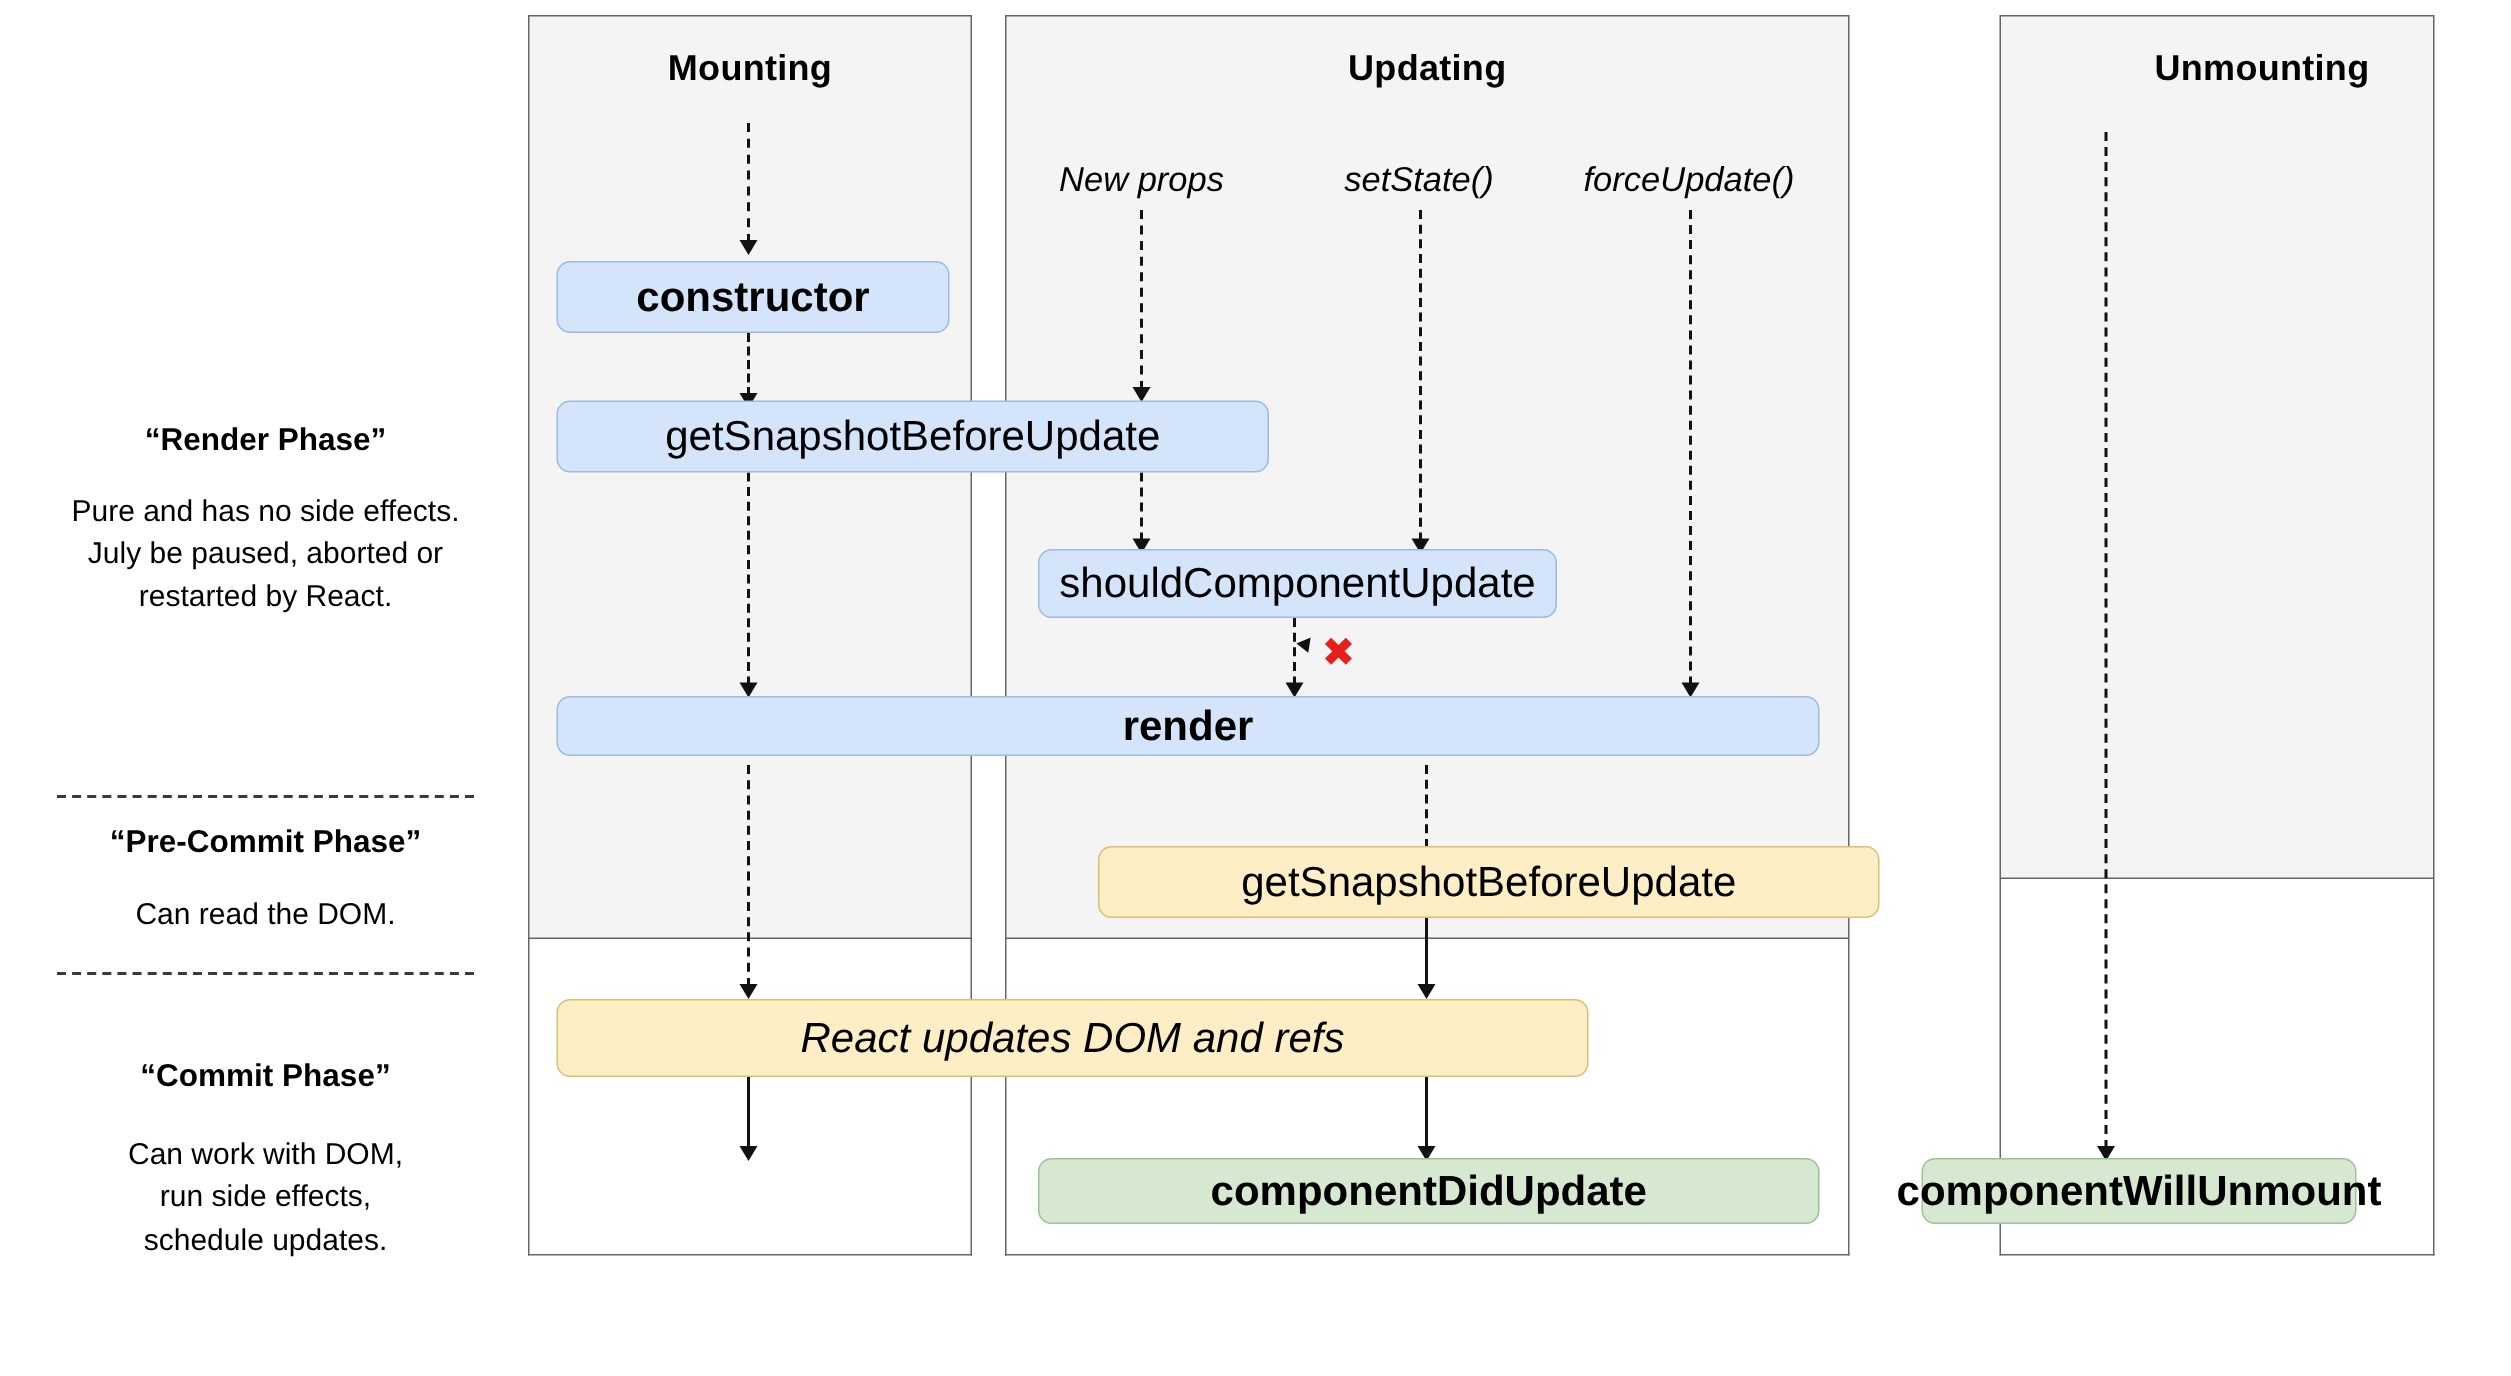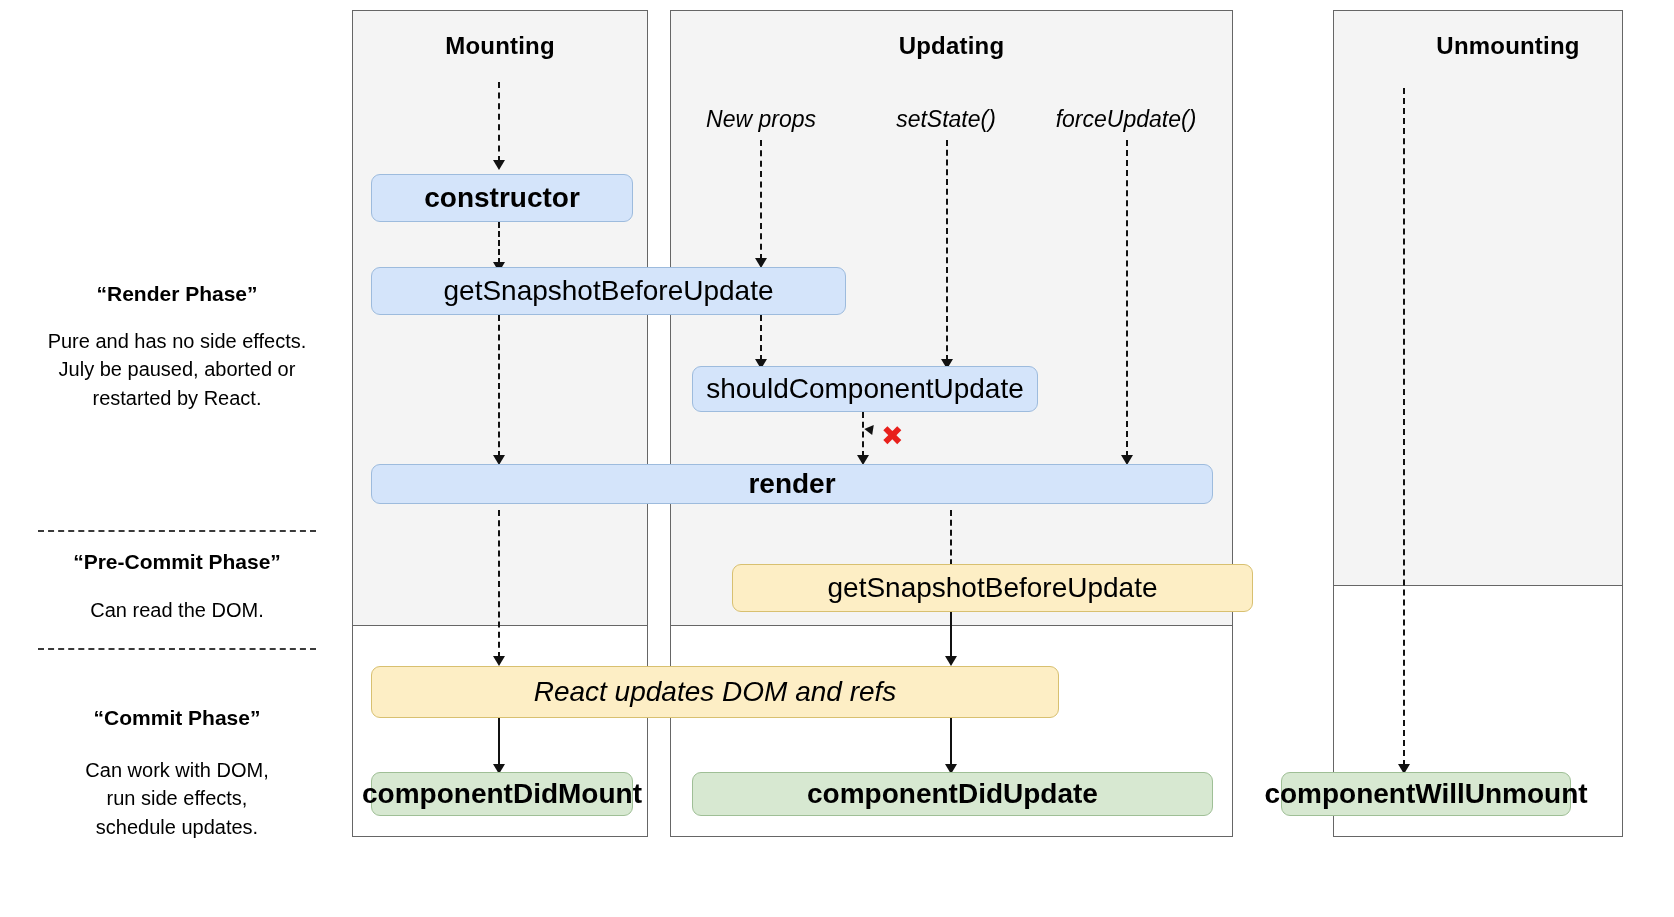--- a/index.html
+++ b/index.html
@@ -212,19 +212,18 @@
   <div class="lbox blue" style="left:371px; top:267px; width:475px; height:48px;">getSnapshotBeforeUpdate</div>
 
   <div class="lbox blue" style="left:692px; top:366px; width:346px; height:46px;">shouldComponentUpdate</div>
 
   <div class="lbox blue bold" style="left:371px; top:464px; width:842px; height:40px;">render</div>
 
   <div class="lbox yellow" style="left:692px; top:564px; width:521px; height:48px;margin-left:40px;">getSnapshotBeforeUpdate</div>
 
   <div class="lbox yellow italic" style="left:371px; top:666px; width:688px; height:52px;">React updates DOM and refs</div>
 
-  <div class="lbox green bold" style="left:371px; top:772px; width:262px; height:44px;">componentDidMount</div>
 
   <div class="lbox green bold" style="left:692px; top:772px; width:521px; height:44px;">componentDidUpdate</div>
 
   <div class="lbox green bold" style="left:1281px; top:772px; width:290px; height:44px;">componentWillUnmount</div>
 
 </div>
 
 </body></html>

